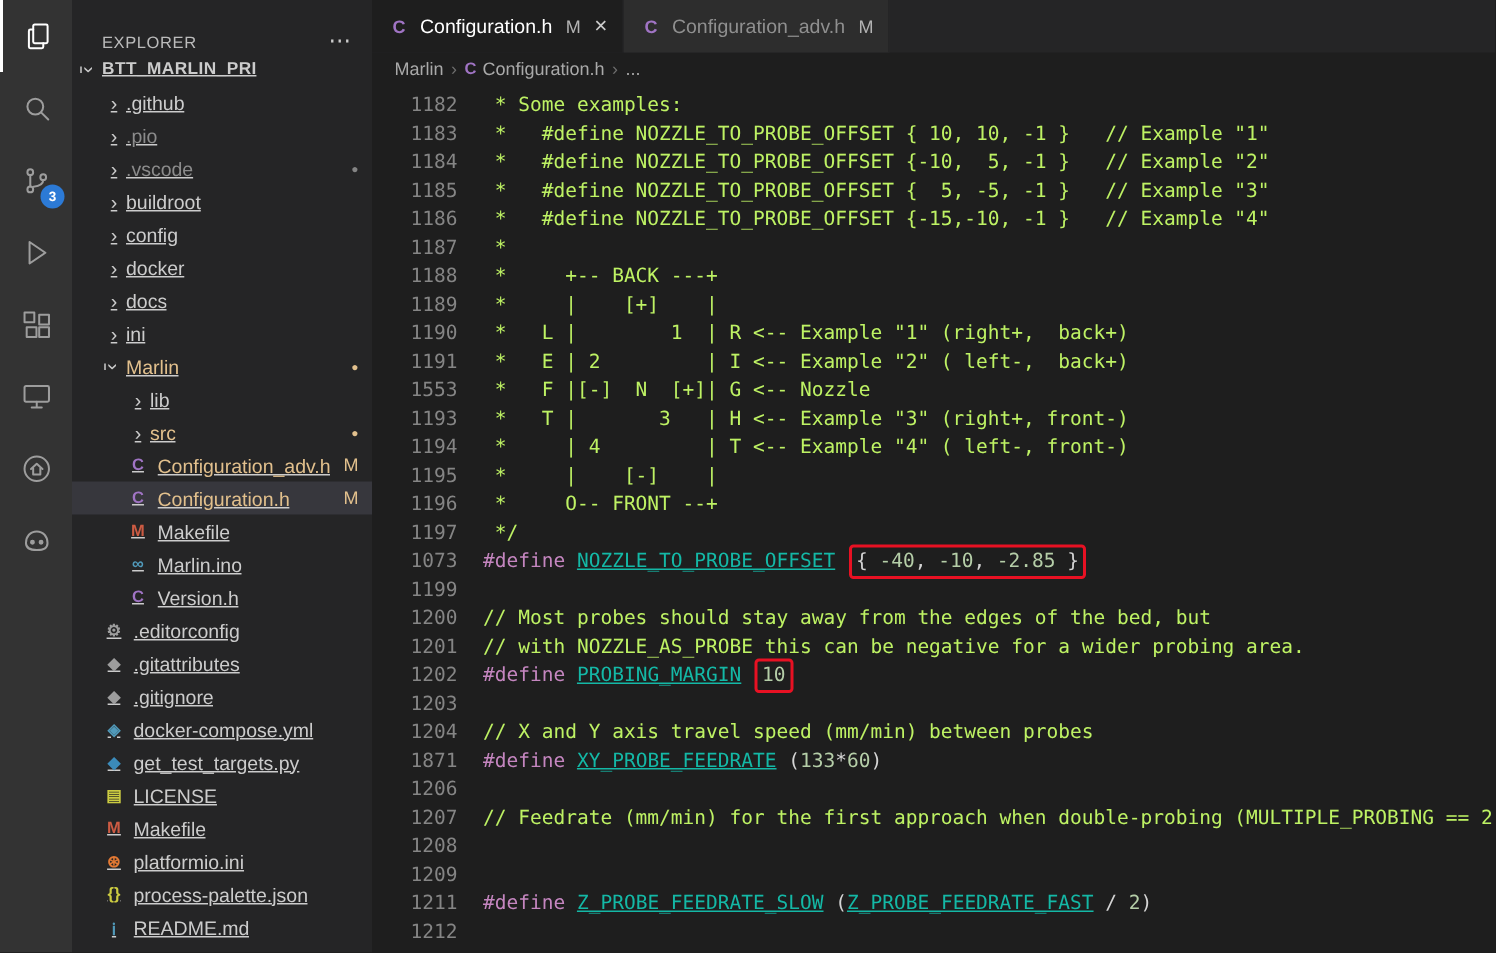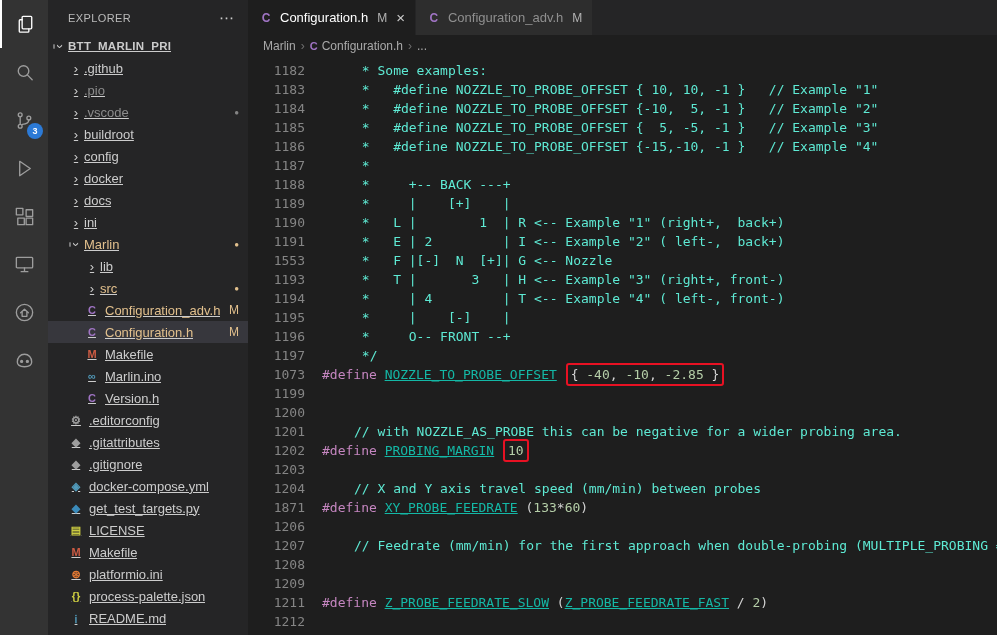--- a/index.html
+++ b/index.html
@@ -14,21 +14,21 @@
              justify-content:center; position:relative; color:#9d9d9d; cursor:pointer; }
   .ab-item.active { color:#ffffff; border-left:2px solid #ffffff; }
   .ab-item svg { display:block; }
   .ab-badge { position:absolute; right:5px; bottom:5px; min-width:16px; height:16px;
               border-radius:9px; color:#ffffff; font-size:9px; display:flex;
               align-items:center; justify-content:center; font-weight:700; }
 
   
   .sidebar { width:200px; background:#252526; flex-shrink:0; color:#cccccc;
              font-size:13px; overflow:hidden; }
-  .sb-header { height:35px; display:flex; align-items:center;
+  .sb-header { height:35px; display:flex; align-items:flex-end;
                justify-content:space-between; padding:0 14px 0 20px; }
   .sb-title { font-size:11px; color:#bbbbbb; letter-spacing:.4px; }
   .sb-actions { color:#cccccc; font-size:15px; cursor:pointer; line-height:1; }
   .tree-row { height:22px; display:flex; align-items:center; position:relative;
               white-space:nowrap; cursor:pointer;text-decoration:underline; }
   .tree-row.selected { background:#37373d; }
   .tree-row.root .tlabel { font-weight:700; font-size:11.5px; letter-spacing:.3px; }
   .chev { width:16px; text-align:center; font-size:13px; color:#cccccc;
           display:inline-block; flex-shrink:0; }
   .chev.exp { transform:rotate(90deg); }
@@ -54,21 +54,21 @@
   .bc-item .ficon { width:auto; margin-right:0; font-size:11px; }
   .bc-sep { color:#6e6e6e; }
 
   .editor { flex:1; overflow:hidden; padding-top:4px;
             font-family:"DejaVu Sans Mono","Liberation Mono",monospace;
             font-size:13px; line-height:19px; }
   .code-line { height:19px; display:flex; }
   .gutter { width:57px; flex-shrink:0; text-align:right; color:#858585;
             white-space:pre; cursor:pointer; }
   .lcontent { padding-left:17px; white-space:pre; }
-  .tok-c { color:#5eead4;margin-left:32px; }
+  .tok-c { color:#bef264; }
   .tok-p { color:#c586c0; }
   .tok-m { color:#14b8a6;text-decoration:underline; }
   .tok-n { color:#b5cea8; }
   .tok-w { color:#d4d4d4; }
   .hlbox { display:inline-block; border:2px solid var(--ann,#e81123);
            border-radius:3px; padding:0 3px; margin:-2px 1px; }
 </style>
 </head>
 <body>
 
@@ -349,20 +349,21 @@
         <div class="code-line">
           <div class="gutter">1073</div>
           <div class="lcontent"><span class="tok-p">#define</span><span class="tok-w"> </span><span class="tok-m">NOZZLE_TO_PROBE_OFFSET</span><span class="tok-w"> </span><span class="hlbox"><span class="tok-w">{ </span><span class="tok-n">-40</span><span class="tok-w">, </span><span class="tok-n">-10</span><span class="tok-w">, </span><span class="tok-n">-2.85</span><span class="tok-w"> }</span></span></div>
         </div>
         <div class="code-line">
           <div class="gutter">1199</div>
           <div class="lcontent"></div>
         </div>
         <div class="code-line">
           <div class="gutter">1200</div>
+          <div class="lcontent"><span class="tok-c">// Most probes should stay away from the edges of the bed, but</span></div>
         </div>
         <div class="code-line">
           <div class="gutter">1201</div>
           <div class="lcontent"><span class="tok-c">// with NOZZLE_AS_PROBE this can be negative for a wider probing area.</span></div>
         </div>
         <div class="code-line">
           <div class="gutter">1202</div>
           <div class="lcontent"><span class="tok-p">#define</span><span class="tok-w"> </span><span class="tok-m">PROBING_MARGIN</span><span class="tok-w"> </span><span class="hlbox"><span class="tok-n">10</span></span></div>
         </div>
         <div class="code-line">

